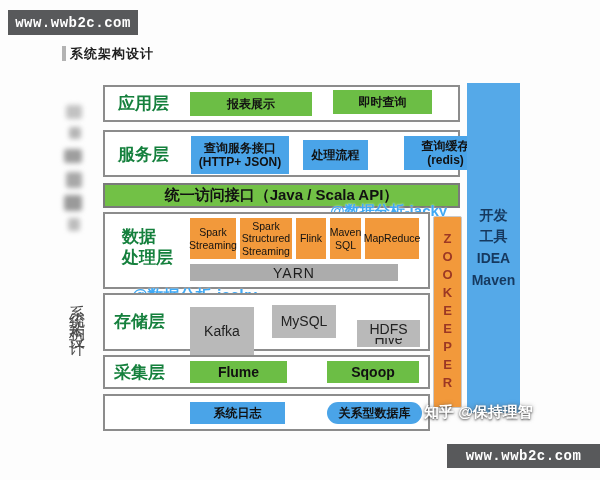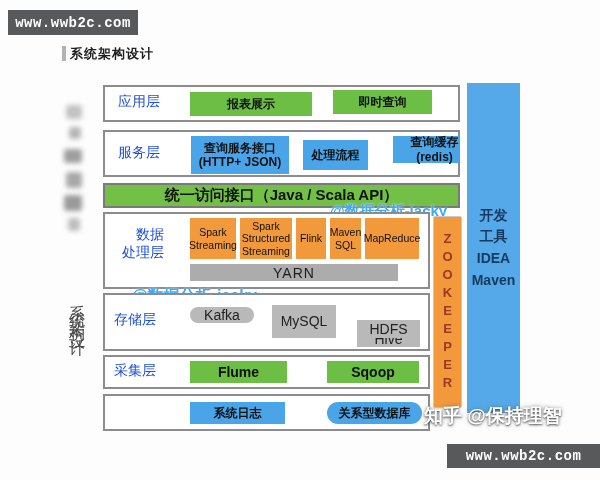--- a/index.html
+++ b/index.html
@@ -16,21 +16,21 @@
   }
   .heading-bar { background: #b3b3b3; }
   .heading { font-size: 13px; font-weight: bold; color: #1f1f1f; letter-spacing: 1px; }
   .vtext {
     writing-mode: vertical-rl; text-orientation: upright;
     text-align: center;
   }
   .side-label { font-size: 16px; color: #4a4a4a; letter-spacing: 7px; }
   .blob { border-radius: 3px; filter: blur(2.5px); }
   .layer-box { background: #ffffff; border: 2px solid #8c8c8c; }
-  .layer-label { font-weight: normal; color: #1d4ed8; font-size: 14px; line-height: 1.25; }
+  .layer-label { font-weight: bold; color: #15803d; font-size: 17px; line-height: 1.25; }
   .chip {
     display: flex; flex-direction: column; align-items: center; justify-content: center;
     font-size: 12px; color: #111; text-align: center; line-height: 1.2; font-weight: bold;
   }
   .chip-green { background: #6cbe45; }
   .chip-blue  { background: #4aa4e8; }
   .chip-orange{ background: #f2993b; font-weight: normal; font-size: 10.5px; }
   .chip-gray  { background: #b9b9b9; font-weight: normal; font-size: 14px; color: #222; }
   .unified-bar {
     background: #72c146; border: 2px solid #7a7a7a;
@@ -81,46 +81,46 @@
   <div class="abs chip chip-green" style="left:190px; top:92px; width:122px; height:24px;">报表展示</div>
   <div class="abs chip chip-green" style="left:333px; top:90px; width:99px; height:24px;">即时查询</div>
 
   <div class="abs layer-box" style="left:103px; top:130px; width:357px; height:47px;"></div>
   <div class="abs layer-label" style="left:118px; top:144px;">服务层</div>
   <div class="abs chip chip-blue" style="left:191px; top:136px; width:98px; height:38px;">
     <span>查询服务接口</span>
     <span>(HTTP+ JSON)</span>
   </div>
   <div class="abs chip chip-blue" style="left:303px; top:140px; width:65px; height:30px;">处理流程</div>
-  <div class="abs chip chip-blue" style="left:393px; top:136px; width:67px; height:27px;padding-left:16px;">
+  <div class="abs chip chip-blue" style="left:404px; top:136px; width:67px; height:34px;padding-left:16px;">
     <span>查询缓存</span>
     <span>(redis)</span>
   </div>
 
   <div class="abs unified-bar" style="left:103px; top:183px; width:357px; height:25px;">统一访问接口（Java / Scala API）</div>
 
   <div class="abs wm-blue" style="left:330px; top:202px; font-size:15px;">@数据分析-jacky</div>
 
   <div class="abs layer-box" style="left:103px; top:212px; width:327px; height:77px;"></div>
-  <div class="abs layer-label" style="left:122px; top:226px; text-align:right;">
+  <div class="abs layer-label" style="left:122px; top:226px; text-align:left;">
     <div>数据</div>
     <div>处理层</div>
   </div>
   <div class="abs chip chip-orange" style="left:190px; top:218px; width:46px; height:41px;">Spark Streaming</div>
   <div class="abs chip chip-orange" style="left:240px; top:218px; width:52px; height:41px;">Spark Structured Streaming</div>
   <div class="abs chip chip-orange" style="left:296px; top:218px; width:30px; height:41px;">Flink</div>
   <div class="abs chip chip-orange" style="left:330px; top:218px; width:31px; height:41px;">Maven SQL</div>
   <div class="abs chip chip-orange" style="left:365px; top:218px; width:54px; height:41px;">MapReduce</div>
   <div class="abs yarn-bar" style="left:190px; top:264px; width:208px; height:17px;">YARN</div>
 
   <div class="abs wm-blue" style="left:132px; top:286px; font-size:16px;">@数据分析-jacky</div>
 
   <div class="abs layer-box" style="left:103px; top:293px; width:327px; height:58px;"></div>
   <div class="abs layer-label" style="left:114px; top:311px;">存储层</div>
-  <div class="abs chip chip-gray" style="left:190px; top:307px; width:64px; height:16px;border-radius:12px;">Kafka</div>
+  <div class="abs chip chip-gray" style="left:190px; top:307px; width:64px; height:48px;">Kafka</div>
   <div class="abs chip chip-gray" style="left:272px; top:305px; width:64px; height:33px;">MySQL</div>
   <div class="abs chip chip-gray" style="left:357px; top:299px; width:63px; height:16px;margin-top:32px;">Hive</div>
   <div class="abs chip chip-gray" style="left:357px; top:320px; width:63px; height:18px;">HDFS</div>
 
   <div class="abs layer-box" style="left:103px; top:355px; width:327px; height:34px;"></div>
   <div class="abs layer-label" style="left:114px; top:362px;">采集层</div>
   <div class="abs chip chip-green" style="left:190px; top:361px; width:97px; height:22px; font-size:14px;">Flume</div>
   <div class="abs chip chip-green" style="left:327px; top:361px; width:92px; height:22px; font-size:14px;">Sqoop</div>
 
   <div class="abs layer-box" style="left:103px; top:394px; width:327px; height:37px;"></div>
@@ -131,17 +131,17 @@
     <div class="vtext zk-text">ZOOKEEPER</div>
   </div>
 
   <div class="abs dev-bar" style="left:467px; top:83px; width:53px; height:330px;">
     <div class="dev-line">开发</div>
     <div class="dev-line">工具</div>
     <div class="dev-line">IDEA</div>
     <div class="dev-line">Maven</div>
   </div>
 
-  <div class="abs wm-white" style="left:424px; top:403px; font-size:19px;">知乎 @保持理智</div>
+  <div class="abs wm-white" style="left:424px; top:403px; font-size:15px;">知乎 @保持理智</div>
 
   <div class="abs banner" style="left:447px; top:444px; width:153px; height:24px;">www.wwb2c.com</div>
 
 </div>
 
 </body></html>

